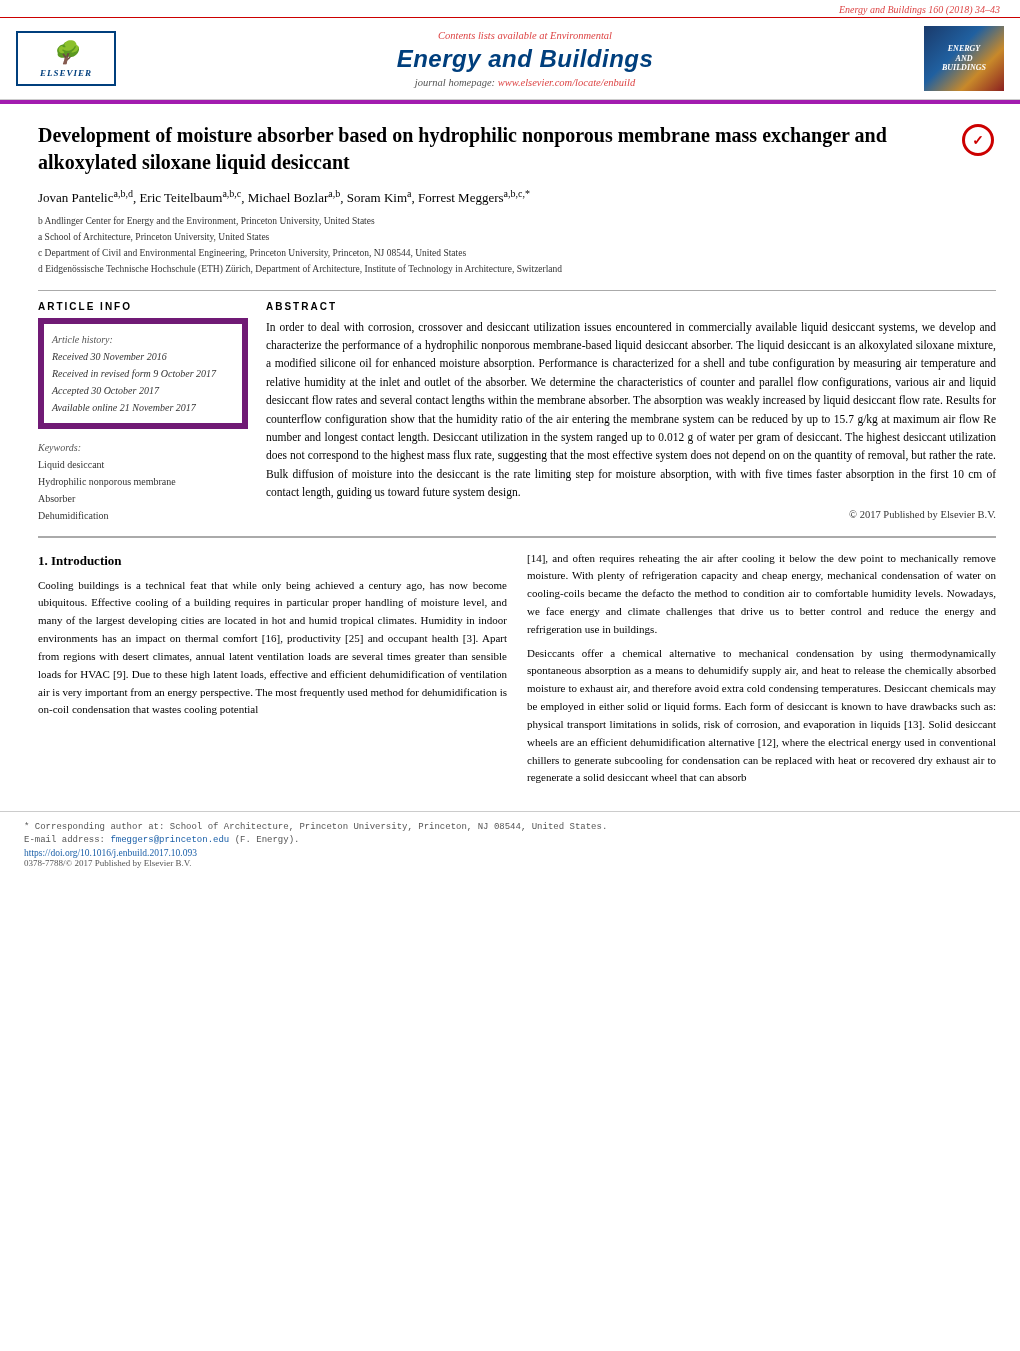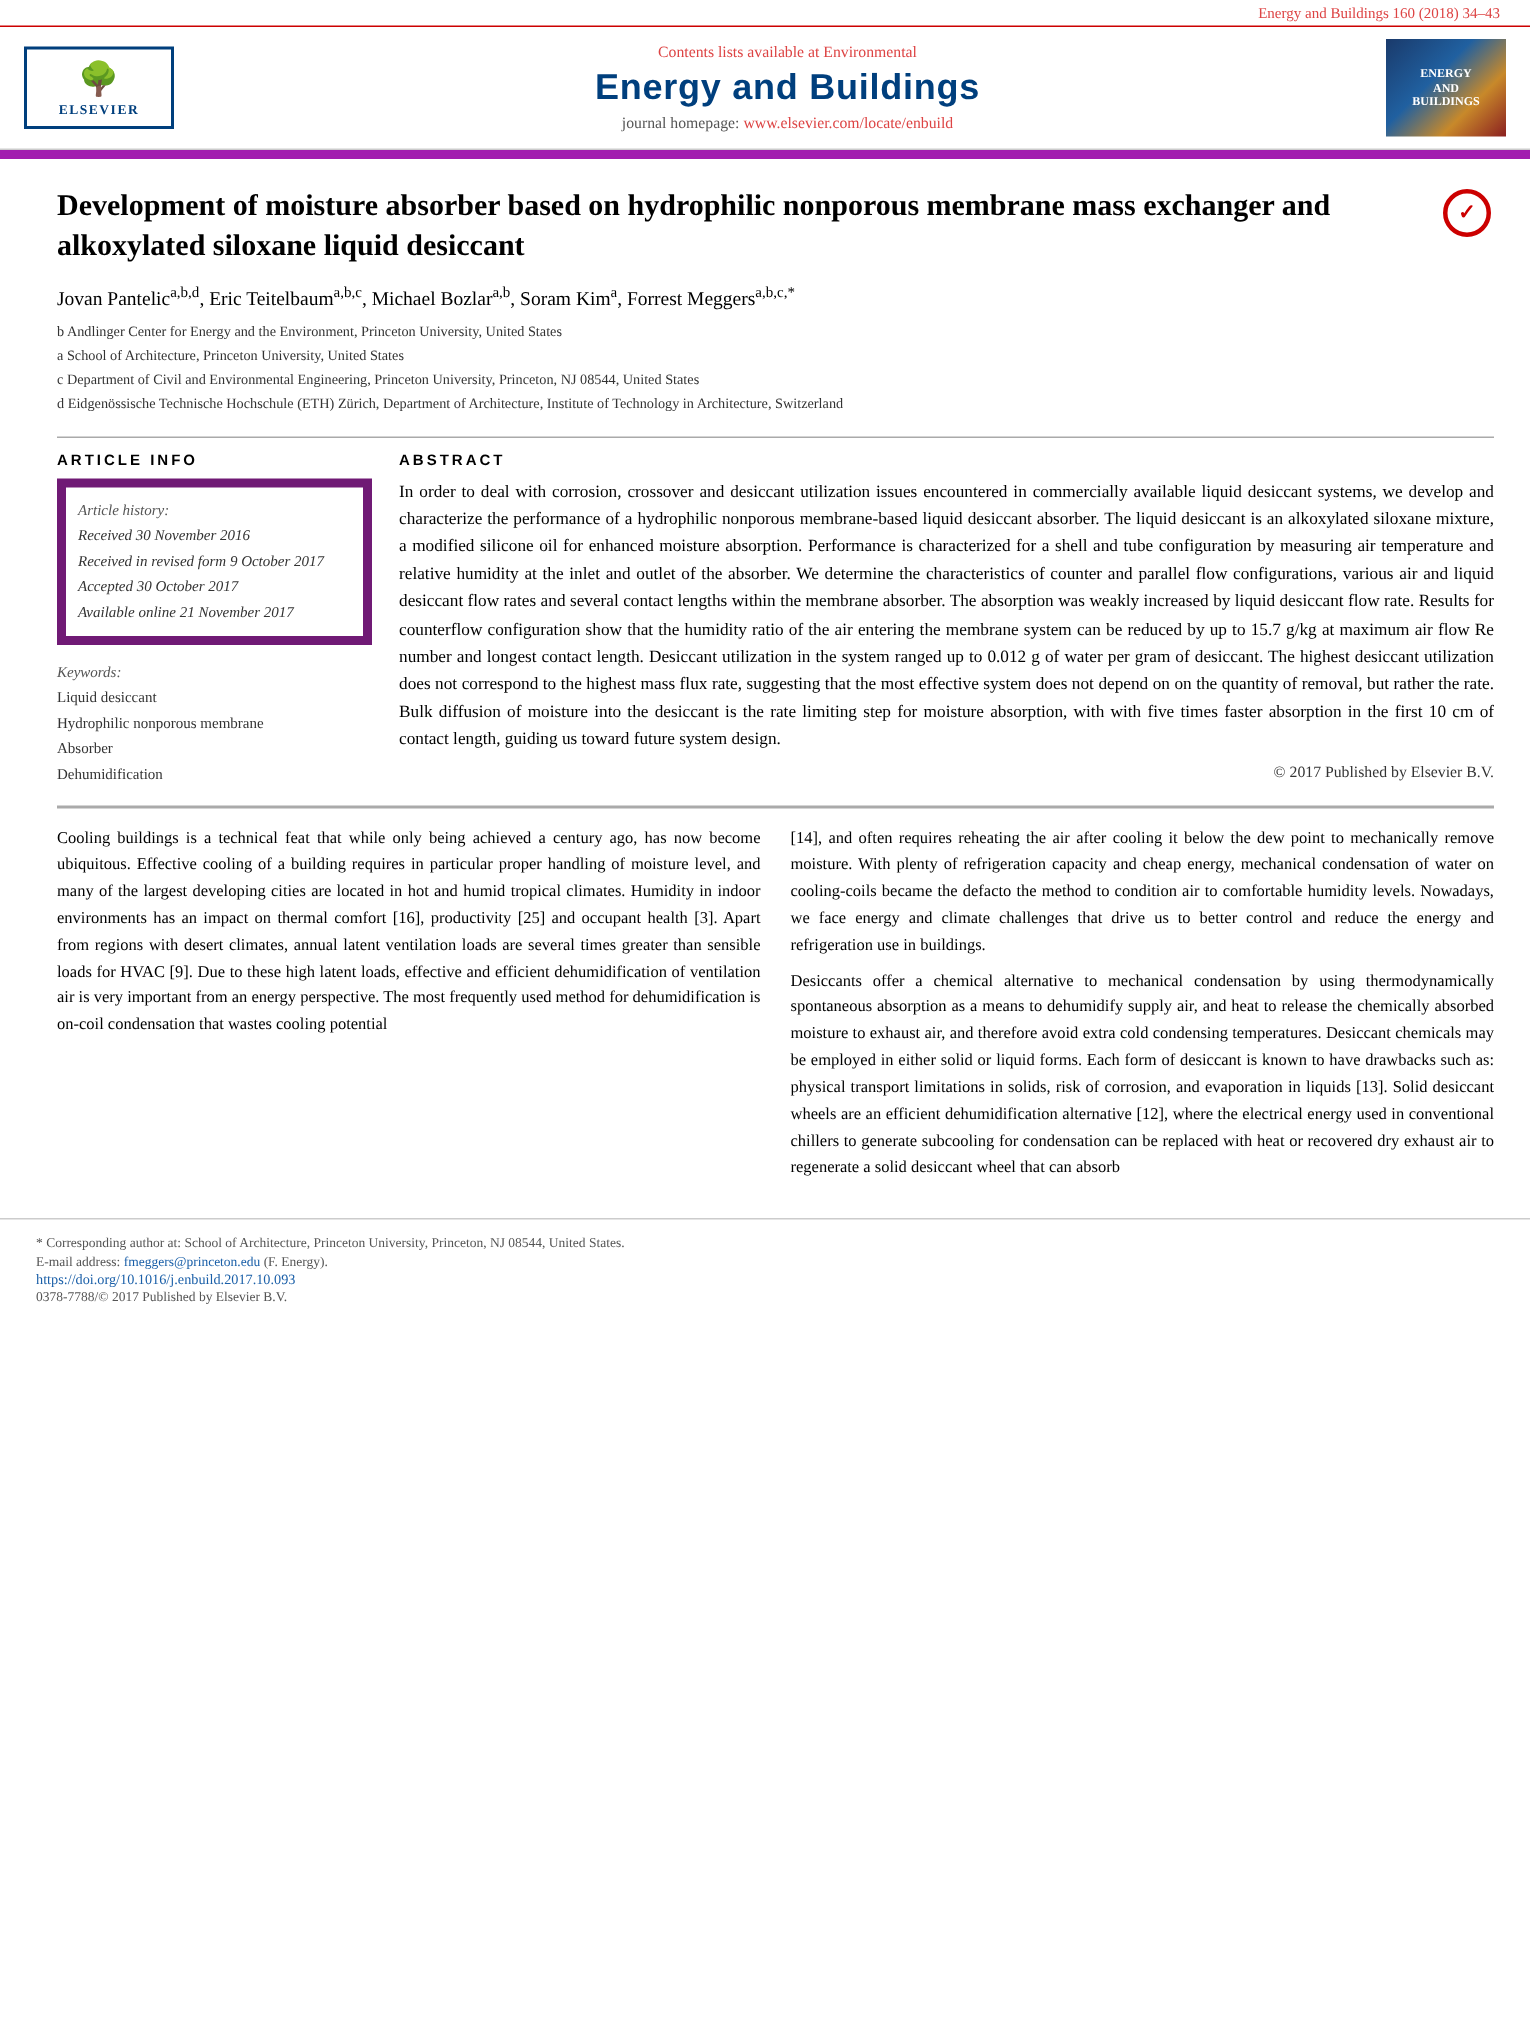--- a/index.html
+++ b/index.html
@@ -7,22 +7,23 @@
       font-family: 'Times New Roman', Times, serif;
       background: #fff;
       width: 1020px;
       min-height: 1351px;
       font-size: 13px;
       color: #000;
     }
 
     
     .journal-header {
-      border-bottom: 6px solid #a21caf;
+      border-bottom: 4px solid #a21caf;
       padding: 0;
+      font-style: italic;
     }
     .journal-top-bar {
       text-align: right;
       padding: 4px 20px 2px;
       font-size: 10px;
       color: #d44;
     }
     .journal-main-header {
       display: flex;
       align-items: center;
@@ -252,20 +253,21 @@
     .page-footer {
       padding: 10px 24px 8px;
       border-top: 1px solid #ccc;
       font-size: 9.5px;
       color: #333;
     }
     .footnote-line {
       margin-bottom: 3px;
       font-size: 9px;
       color: #555;
+      font-family: Liberation Mono, monospace;
     }
     .doi-line {
       color: #1a5fa8;
       font-size: 9.5px;
     }
     .issn-line { color: #555; font-size: 9px; }
 
     sup { vertical-align: super; font-size: 0.7em; }
     a { color: #1a5fa8; text-decoration: none; }
     .sciencedirect-link { color: #d44; }
@@ -357,20 +359,21 @@
       <div class="copyright-line">© 2017 Published by Elsevier B.V.</div>
     </div>
 
   </div>
 
   <hr class="body-divider">
 
   <div class="body-two-col">
 
     <div class="body-col">
+      <div class="section-heading">1. Introduction</div>
       <p>Cooling buildings is a technical feat that while only being achieved a century ago, has now become ubiquitous. Effective cooling of a building requires in particular proper handling of moisture level, and many of the largest developing cities are located in hot and humid tropical climates. Humidity in indoor environments has an impact on thermal comfort [16], productivity [25] and occupant health [3]. Apart from regions with desert climates, annual latent ventilation loads are several times greater than sensible loads for HVAC [9]. Due to these high latent loads, effective and efficient dehumidification of ventilation air is very important from an energy perspective. The most frequently used method for dehumidification is on-coil condensation that wastes cooling potential</p>
     </div>
 
     <div class="body-col">
       <p>[14], and often requires reheating the air after cooling it below the dew point to mechanically remove moisture. With plenty of refrigeration capacity and cheap energy, mechanical condensation of water on cooling-coils became the defacto the method to condition air to comfortable humidity levels. Nowadays, we face energy and climate challenges that drive us to better control and reduce the energy and refrigeration use in buildings.</p>
       <p>Desiccants offer a chemical alternative to mechanical condensation by using thermodynamically spontaneous absorption as a means to dehumidify supply air, and heat to release the chemically absorbed moisture to exhaust air, and therefore avoid extra cold condensing temperatures. Desiccant chemicals may be employed in either solid or liquid forms. Each form of desiccant is known to have drawbacks such as: physical transport limitations in solids, risk of corrosion, and evaporation in liquids [13]. Solid desiccant wheels are an efficient dehumidification alternative [12], where the electrical energy used in conventional chillers to generate subcooling for condensation can be replaced with heat or recovered dry exhaust air to regenerate a solid desiccant wheel that can absorb</p>
     </div>
 
   </div>
 

